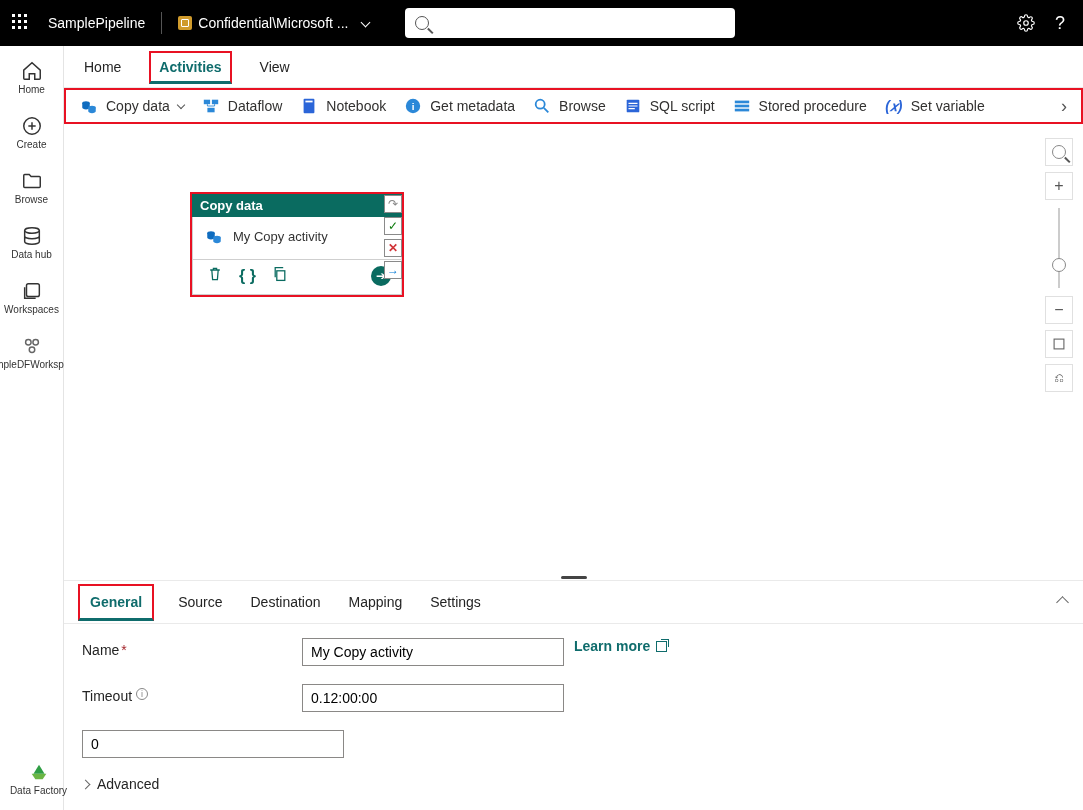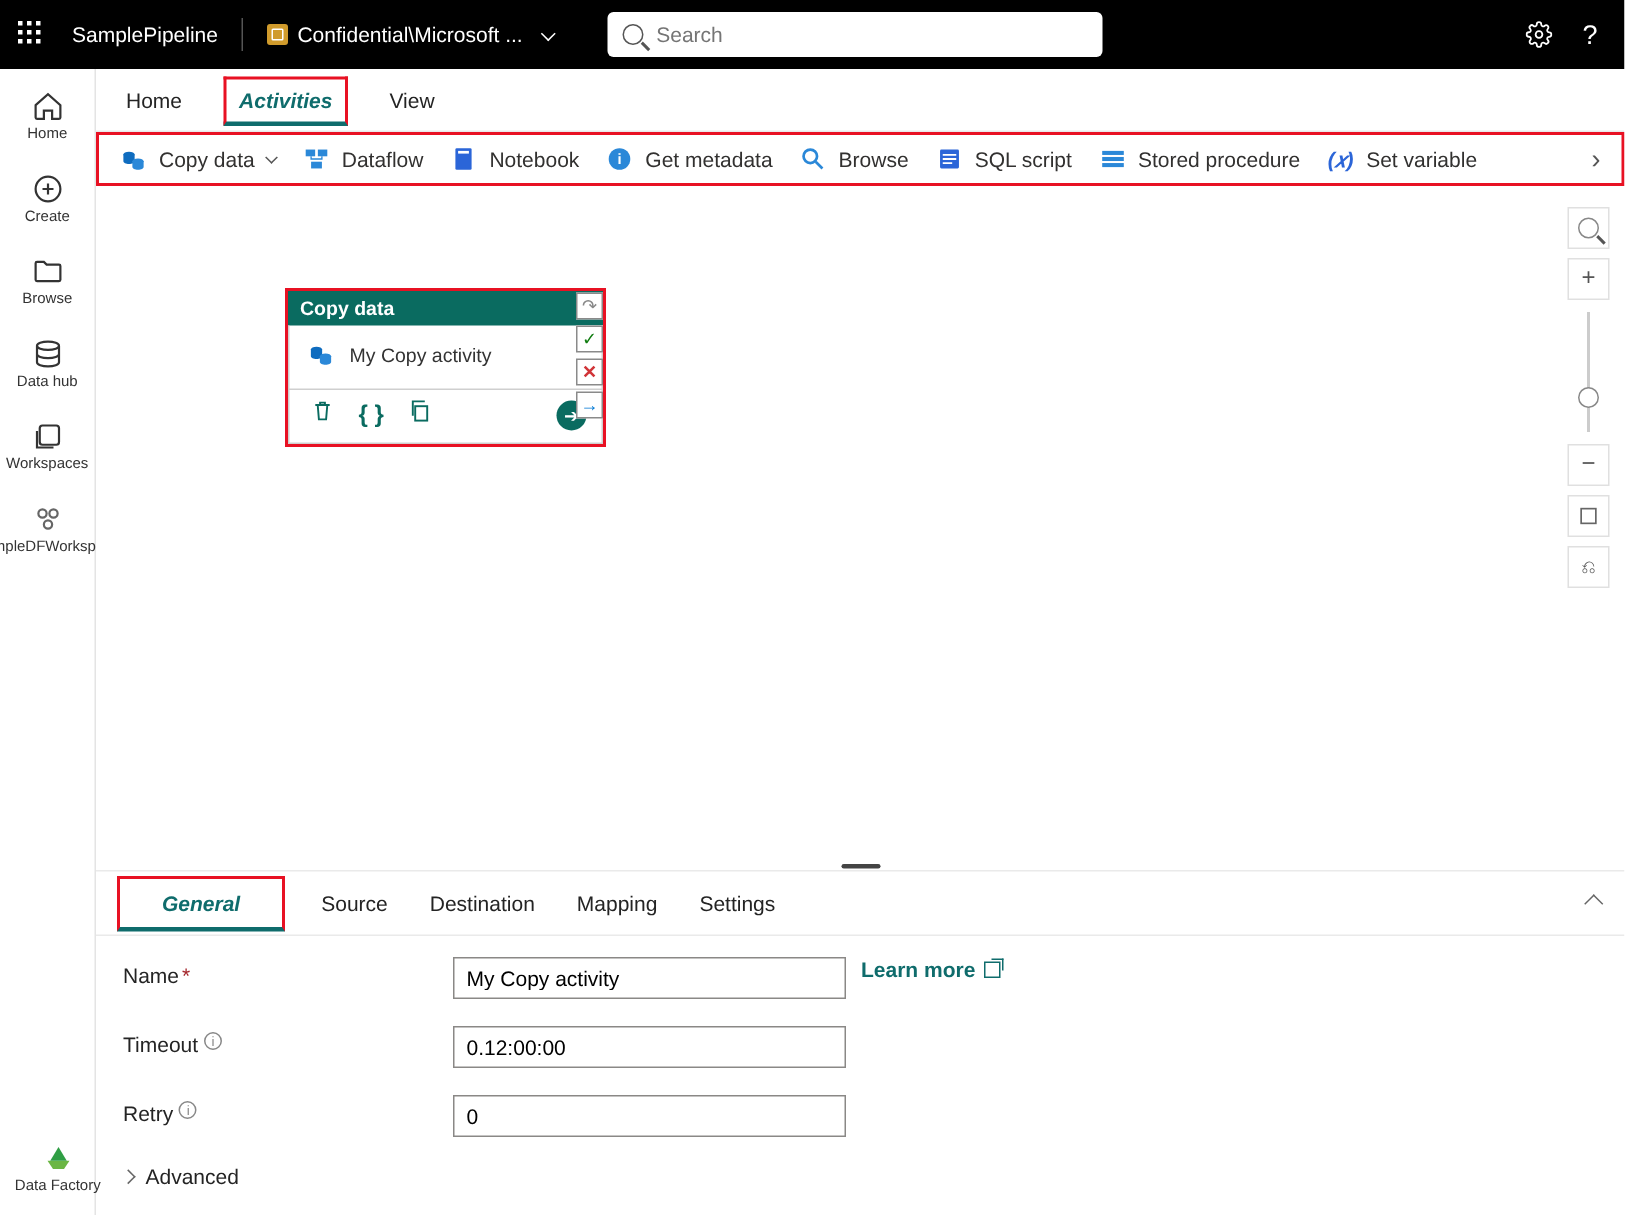--- a/index.html
+++ b/index.html
@@ -28,21 +28,21 @@
   .navitem { width:64px; display:flex; flex-direction:column; align-items:center; gap:2px; padding:6px 0; font-size:10px; color:#333; text-align:center;}
   .navitem svg, .navitem .ico { width:22px; height:22px; }
   .leftnav .pad { flex:1;}
   .navitem.footer { margin-bottom:8px;margin-left:14px;}
 
   
   .main { flex:1; display:flex; flex-direction:column; position:relative;}
   .tabs { height:42px; display:flex; align-items:center; gap:26px; padding:0 18px; border-bottom:1px solid #e9e9e9; font-size:14px;}
   .tabs .tab { padding:10px 2px; color:#242424; }
   .tabs .tab.active { color:#0f6c6c; font-weight:600; border-bottom:3px solid #0f6c6c; position:relative; top:1px;}
-  .redbox { border:2px solid #e81123;font-style:italic; }
+  .redbox { border:2px solid #e81123; }
   .tab.active.redbox{ padding:6px 8px; margin:-2px 0;}
 
   
   .ribbon { height:36px; display:flex; align-items:center; gap:18px; padding:0 14px; border:2px solid #e81123; margin:0; font-size:14px; color:#323130;}
   .ribbon .ritem { display:flex; align-items:center; gap:8px;}
   .ribbon .arrow-right{ margin-left:auto; font-size:18px; color:#555;}
   .ico-sm{width:18px;height:18px;display:inline-flex;align-items:center;justify-content:center;}
 
   
   .canvas { flex:1; position:relative; background:#fff; overflow:hidden;}
@@ -62,21 +62,21 @@
   .side-box.red{color:#d13438;font-weight:bold;}
   .side-box.blue{color:#0078d4;}
   .act-foot .run{margin-left:auto;width:20px;height:20px;border-radius:50%;background:#0a6b60;color:#fff;display:flex;align-items:center;justify-content:center;font-size:12px;}
 
   
   .drag-handle{height:6px;display:flex;align-items:center;justify-content:center;}
   .drag-handle span{width:26px;height:3px;background:#444;border-radius:2px;}
   .btabs { height:44px; display:flex; align-items:center; gap:20px; padding:0 16px 0 4px; border-top:1px solid #eaeaea; border-bottom:1px solid #eaeaea; font-size:14px; color:#242424;}
   .btabs .btab{padding:10px 4px;}
   .btabs .btab.active{color:#0f6c6c;font-weight:600;border-bottom:3px solid #0f6c6c;}
-  .btabs .btab.active.redbox{padding:8px 28px;margin-left:10px;}
+  .btabs .btab.active.redbox{padding:8px 10px;margin-left:10px;}
   .btabs .collapse{margin-left:auto;border:solid #666;border-width:0 1.5px 1.5px 0;padding:4px;transform:rotate(-135deg);}
 
   .form { padding:14px 18px 18px 18px; font-size:14px; color:#242424; }
   .row { display:flex; align-items:flex-start; margin-bottom:18px; }
   .row label { width:220px; padding-top:4px;}
   .req{color:#a4262c;margin-left:2px;}
   .info{display:inline-block;width:12px;height:12px;border:1px solid #888;border-radius:50%;font-size:9px;line-height:11px;text-align:center;color:#888;margin-left:4px;vertical-align:top;}
   .row input[type=text]{width:262px;height:28px;border:1px solid #8a8886;padding:0 8px;font-size:14px;}
   .row textarea{width:262px;height:58px;border:1px solid #8a8886;padding:4px 8px;font-size:14px;resize:both;}
   .learn{color:#0f6c6c;margin-left:10px;font-size:14px;display:flex;align-items:center;gap:6px;font-weight:bold;}
@@ -103,21 +103,20 @@
     </div>
   <span class="pipeline-name">SamplePipeline</span>
   <span class="vbar"></span>
   <div class="sens-label">
     <span class="sens-badge"></span>
     <span>Confidential\Microsoft ...</span>
     <span class="chev-down"></span>
   </div>
   <div class="search-box">
     <span class="mag"></span>
-    <input type="text" placeholder="Search" style="">
   </div>
   <div class="spacer"></div>
   <div class="gear">
     <svg viewBox="0 0 24 24" width="18" height="18" fill="none" stroke="#fff" stroke-width="1.6">
         <circle cx="12" cy="12" r="3"></circle>
         <path d="M19.4 15a1.7 1.7 0 0 0 .34 1.87l.06.06a2 2 0 1 1-2.83 2.83l-.06-.06a1.7 1.7 0 0 0-1.87-.34 1.7 1.7 0 0 0-1.03 1.56V21a2 2 0 1 1-4 0v-.09A1.7 1.7 0 0 0 9 19.4a1.7 1.7 0 0 0-1.87.34l-.06.06a2 2 0 1 1-2.83-2.83l.06-.06A1.7 1.7 0 0 0 4.64 15 1.7 1.7 0 0 0 3.08 14H3a2 2 0 1 1 0-4h.09A1.7 1.7 0 0 0 4.6 9a1.7 1.7 0 0 0-.34-1.87l-.06-.06A2 2 0 1 1 7.03 4.24l.06.06A1.7 1.7 0 0 0 9 4.64 1.7 1.7 0 0 0 10 3.08V3a2 2 0 1 1 4 0v.09c0 .67.4 1.27 1.03 1.55a1.7 1.7 0 0 0 1.87-.34l.06-.06a2 2 0 1 1 2.83 2.83l-.06.06A1.7 1.7 0 0 0 19.4 9c.28.63.88 1.03 1.55 1.03H21a2 2 0 1 1 0 4h-.09c-.67 0-1.27.4-1.55 1.03Z"></path>
       </svg>
   </div>
   <div class="qmark">?</div>
 </div>
@@ -330,21 +329,20 @@
         <a class="learn">
             <span>Learn more</span>
             <span class="ext-icon"></span>
           </a>
       </div>
       <div class="row">
         <label><span>Timeout</span><span class="info">i</span></label>
         <input type="text" value="0.12:00:00" style="">
       </div>
       <div class="row">
-        <label><span>Retry</span><span class="info">i</span></label>
         <input type="text" value="0" style="">
       </div>
       <div class="adv">
         <span class="chev"></span>
         <span>Advanced</span>
       </div>
     </div>
   </div>
 </div>
 

